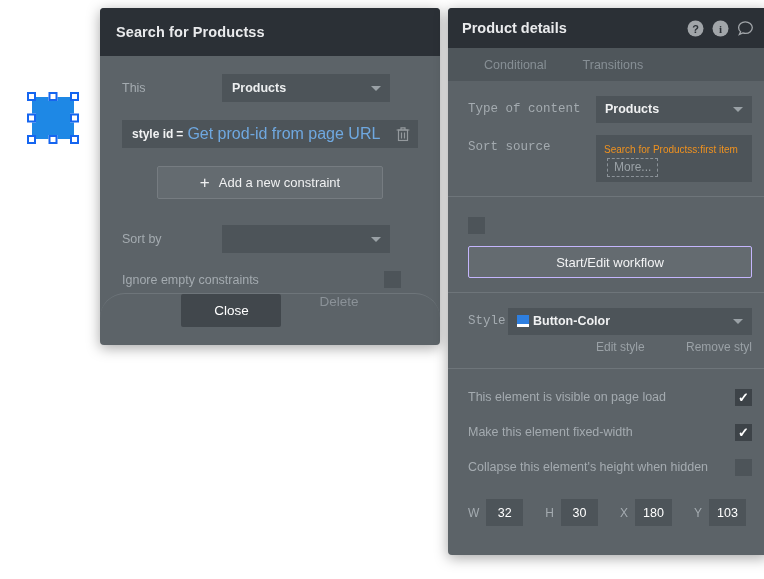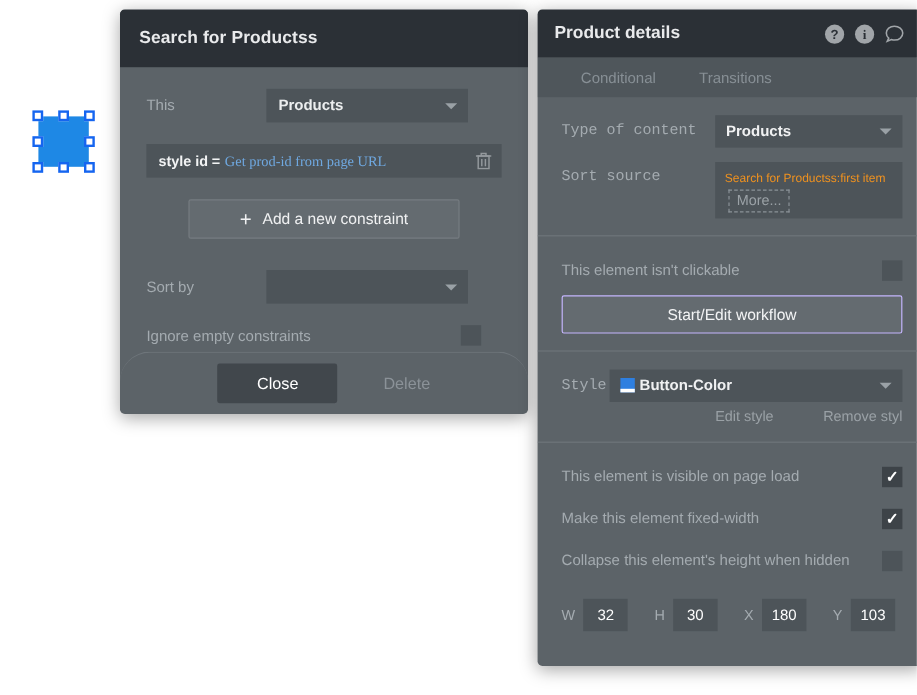--- a/index.html
+++ b/index.html
@@ -89,21 +89,21 @@
     position: relative;
     height: 28px;
     background: #4d5459;
     display: flex;
     align-items: center;
     padding: 0 34px 0 10px;
     margin-bottom: 18px;
   }
   .c-key { color: #f2f3f4; font-size: 12px; font-weight: 700; }
   .c-op  { color: #f2f3f4; font-size: 12px; font-weight: 700; margin: 0 4px 0 3px; }
-  .c-val { color: #6fa8e0; font-size: 12px; font-family: Liberation Serif, serif; }
+  .c-val { color: #6fa8e0; font-size: 16px; }
   .trash-btn {
     position: absolute; right: 8px; top: 50%;
     transform: translateY(-50%);
     width: 14px; height: 15px;
     opacity: .55;
   }
   .add-btn {
     margin: 0 auto 26px auto;
     width: 226px; height: 33px;
     background: #646b70;
@@ -117,21 +117,21 @@
   .chk {
     width: 17px; height: 17px;
     background: #4d5459;
     flex: none;
   }
   .dlg-footer {
     position: absolute;
     left: 0; right: 0; bottom: 0;
     height: 52px;
     border-top: 1px solid #6e757a;
-    display: flex; align-items: center; justify-content: center; border-radius: 25px;
+    display: flex; align-items: flex-start; justify-content: center; border-radius: 25px;
   }
   .btn-close {
     width: 100px; height: 33px;
     background: #41474c;
     color: #ffffff;
     font-size: 13.5px;
     display: flex; align-items: center; justify-content: center;
     border-radius: 2px;
   }
   .btn-delete {
@@ -401,21 +401,20 @@
       <div class="p-row" style="align-items:flex-start;">
         <span class="p-label" style="padding-top:5px;">Sort source</span>
         <div class="ds-box">
           <span class="ds-text">Search for Productss:first item</span><span class="ds-more">More...</span>
         </div>
       </div>
 
       <div class="p-sep"></div>
 
       <div class="tog-row">
-        <span class="tog-label">This element isn't clickable</span>
         <span class="tog-box"></span>
       </div>
 
       <div class="wide-btn">Start/Edit workflow</div>
 
       <div class="p-sep"></div>
 
       <div class="p-row" style="margin-bottom:0;">
         <span class="p-label" style="width:40px;">Style</span>
         <div class="p-dd">

